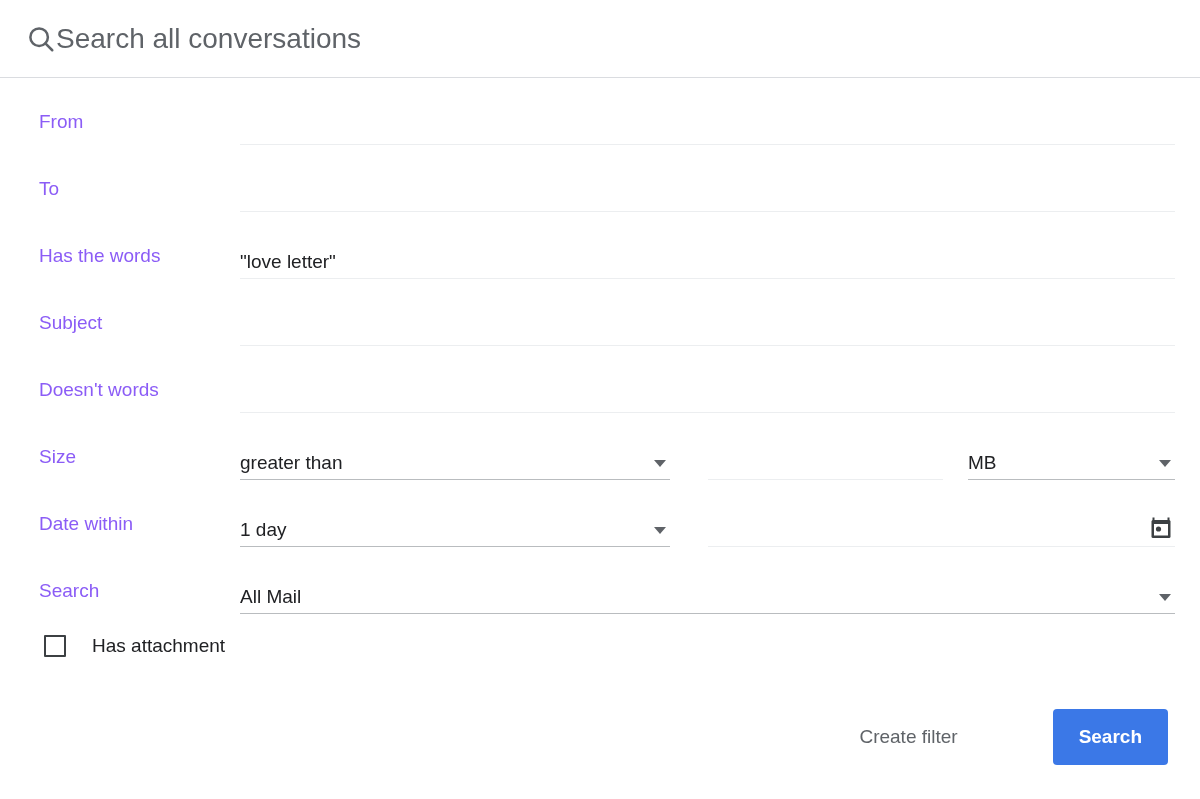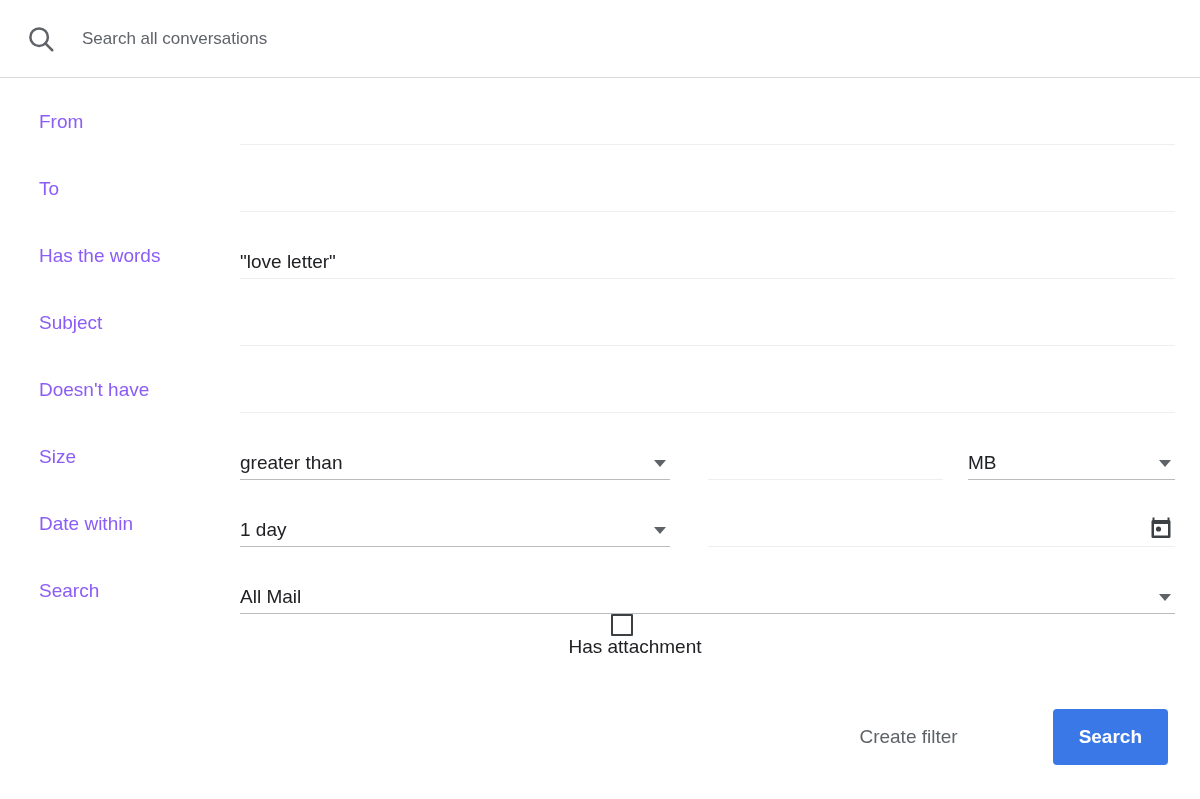--- a/index.html
+++ b/index.html
@@ -29,23 +29,22 @@
     width: 30px;
     height: 30px;
     flex: 0 0 auto;
     display: block;
   }
   .search-input {
     border: none;
     outline: none;
     background: transparent;
     font-family: "Liberation Sans", sans-serif;
-    font-size: 17px;
+    font-size: 28px;
     color: #5f6368;
-    margin-left: 26px;
     width: 900px;
     padding: 0;
   }
   .search-input::placeholder {
     color: #5f6368;
     opacity: 1;
   }
 
   
   .form-body {
@@ -137,21 +136,20 @@
     cursor: pointer;
   }
 
   
   .checkbox-row {
     display: flex;
     align-items: center;
     height: 64px;
     padding-left: 44px;
     box-sizing: border-box;
-    flex-direction: column;
   }
   .checkbox {
     width: 22px;
     height: 22px;
     border: 2px solid #3c4043;
     box-sizing: border-box;
     background: #fff;
     flex: 0 0 auto;
     cursor: pointer;
     border-radius: 1px;
@@ -237,21 +235,21 @@
   <div class="field-row">
     <div class="field-label">Subject</div>
     <div class="field-controls">
       <div class="uline grow">
         <input class="text-input" type="text" value="" style="">
       </div>
     </div>
   </div>
 
   <div class="field-row">
-    <div class="field-label">Doesn't have</div>
+    <div class="field-label">Doesn't words</div>
     <div class="field-controls">
       <div class="uline grow">
         <input class="text-input" type="text" value="" style="">
       </div>
     </div>
   </div>
 
   <div class="field-row">
     <div class="field-label">Size</div>
     <div class="field-controls">

